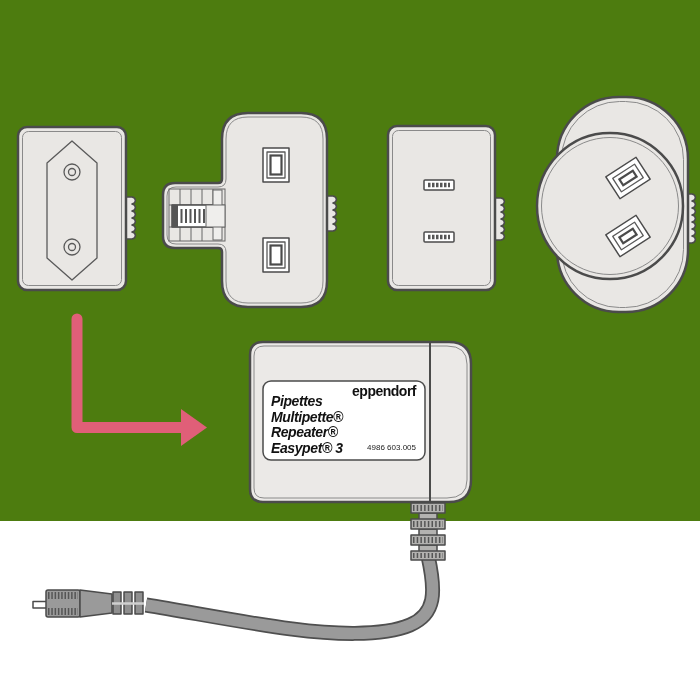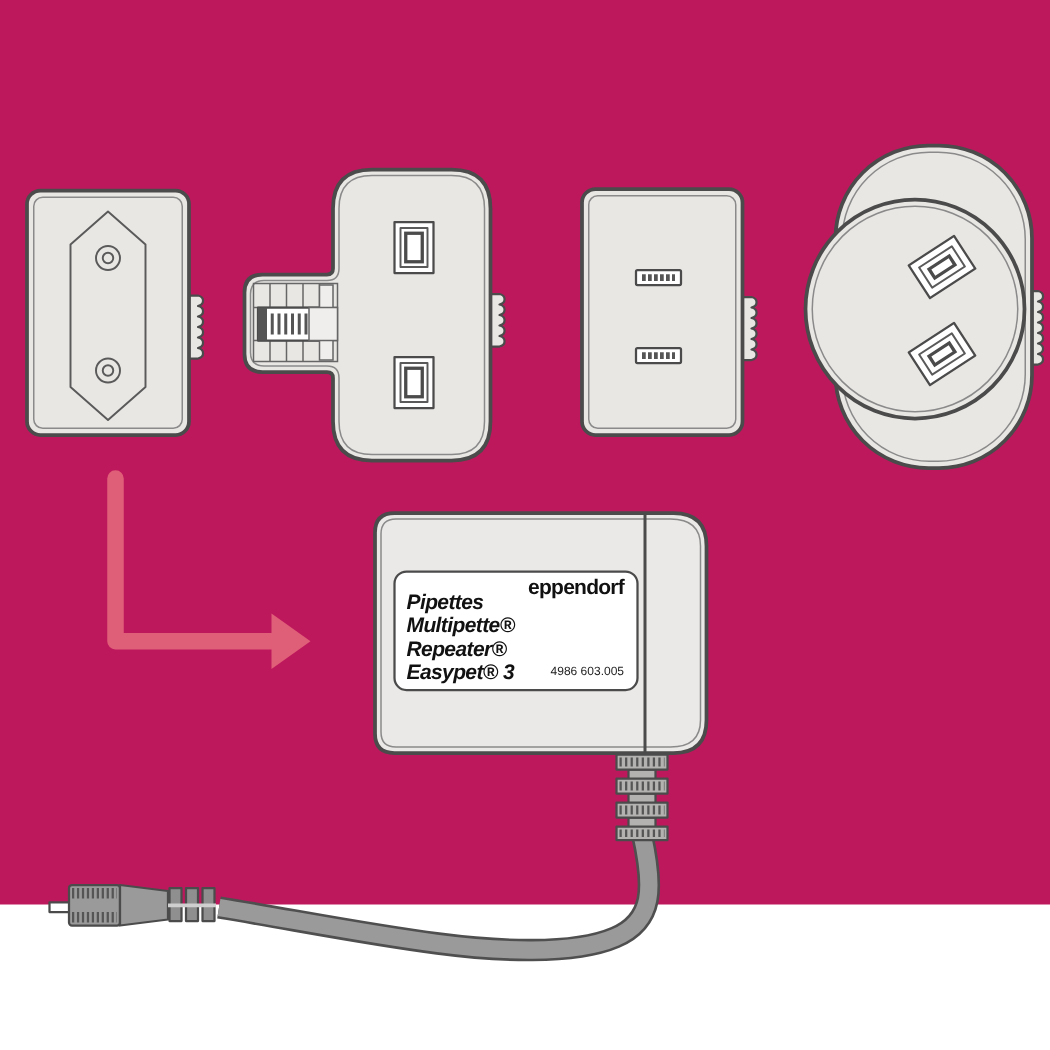--- a/index.html
+++ b/index.html
@@ -1,17 +1,17 @@
 <!DOCTYPE html>
 <html><head>
 <meta charset="utf-8">
 <style>
   html,body{margin:0;padding:0;background:#ffffff;}
   body{width:700px;height:700px;font-family:"Liberation Sans",sans-serif;}
-  .canvas{width:700px;height:603px;position:relative;background:#be185d;}
+  .canvas{width:700px;height:521px;position:relative;background:#4d7c0f;}
   svg{display:block;}
   
   .body-fill{fill:#e9e7e4;}
   .white-fill{fill:#ffffff;}
   .box-fill{fill:#ebe9e7;}
   .gray-fill{fill:#9a9a9a;}
   .rib-fill{fill:#b3b2b0;}
   .darkrib-fill{fill:#8f8f8f;}
   .s-outer{stroke:#4b4b4b;stroke-width:2.5;stroke-linejoin:round;}
   .s-mid{stroke:#4b4b4b;stroke-width:1.5;stroke-linejoin:round;}

